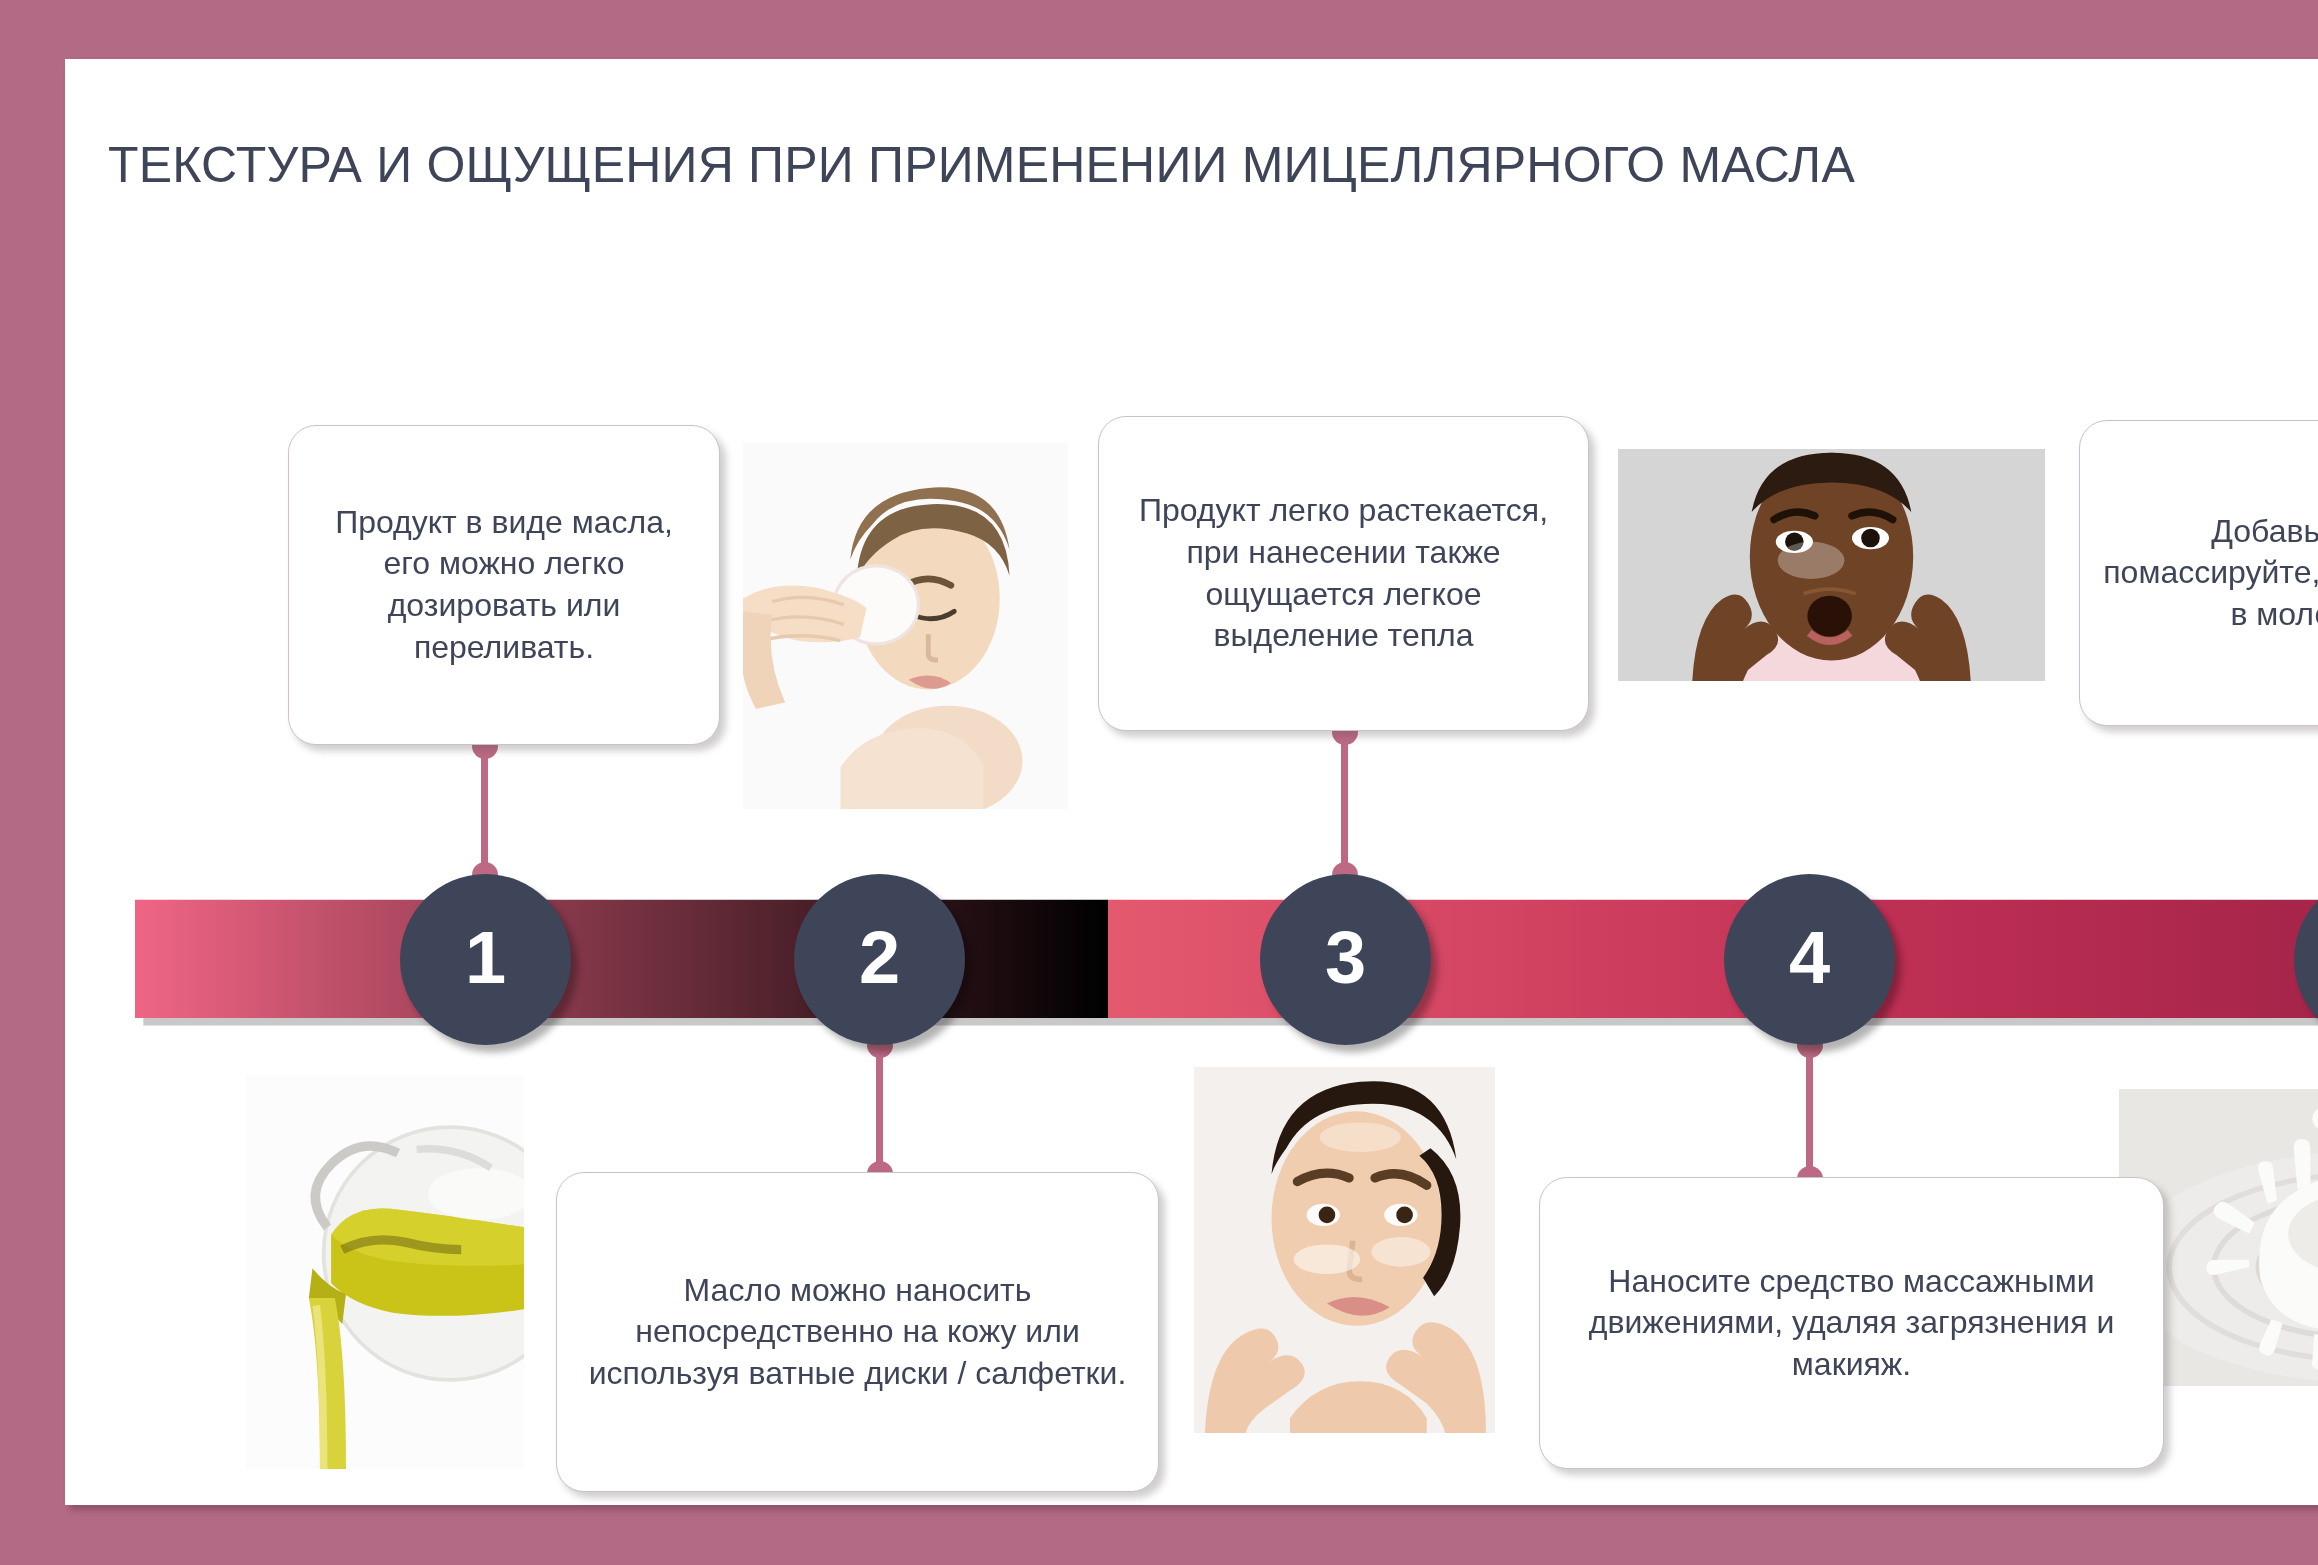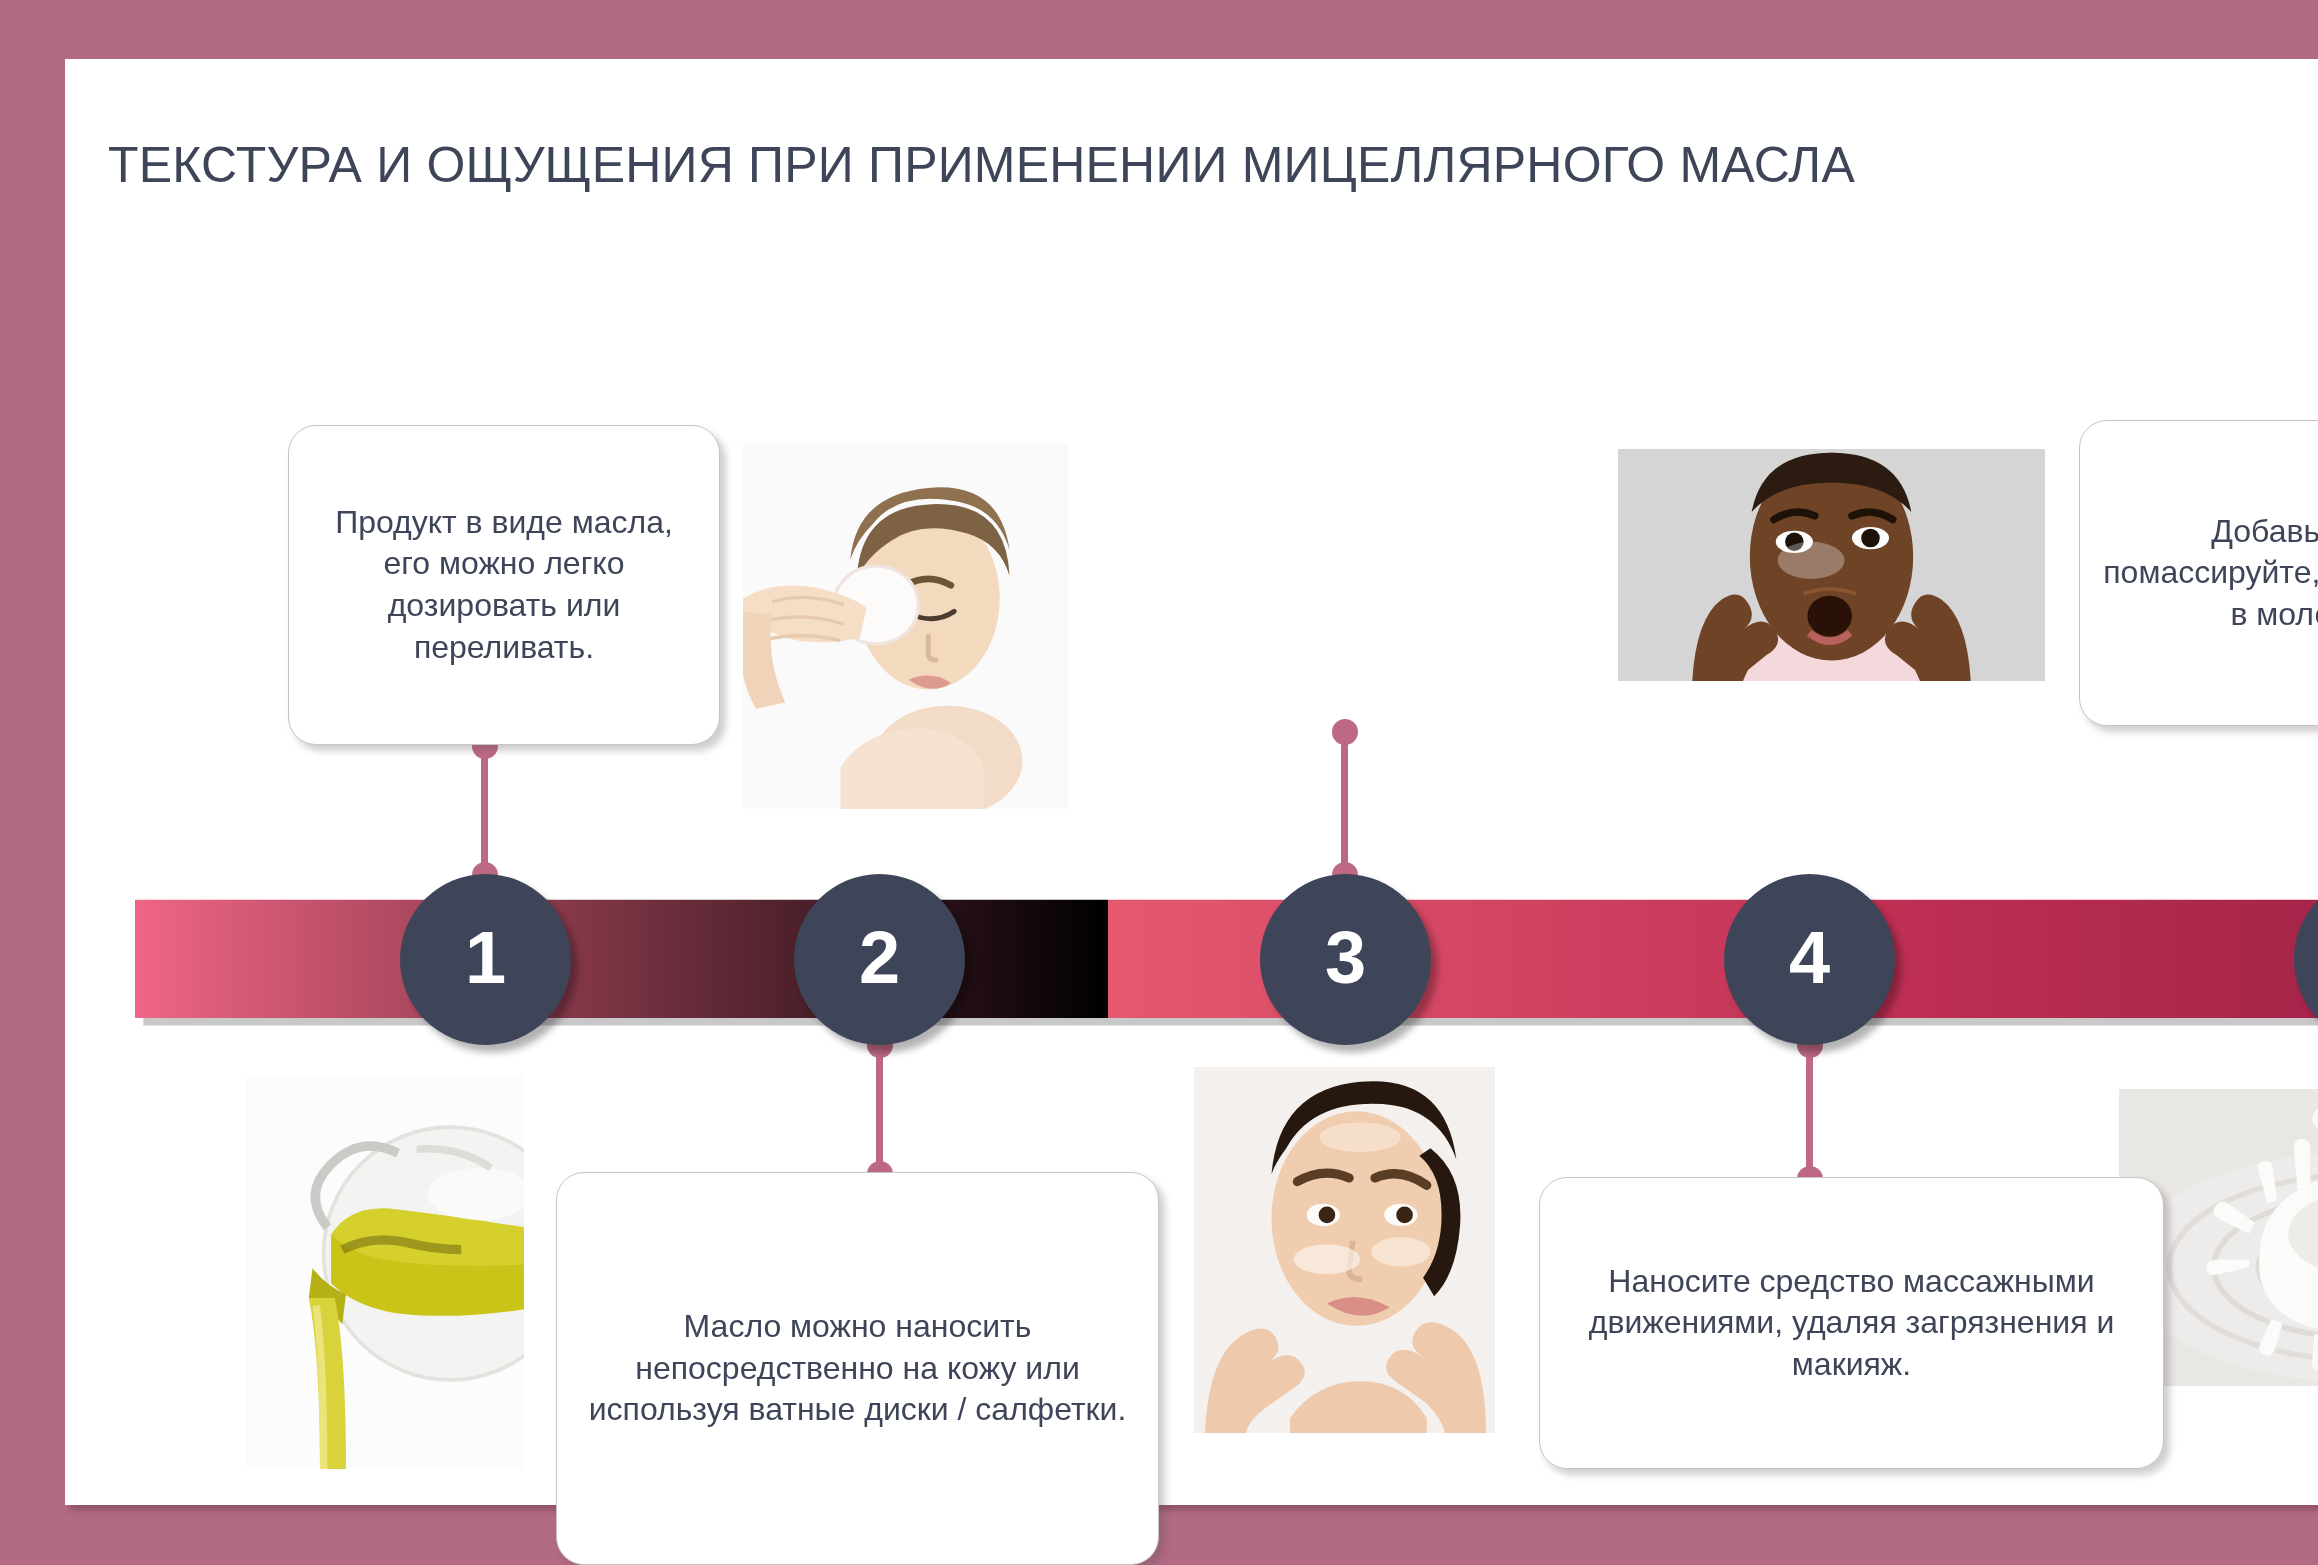--- a/index.html
+++ b/index.html
@@ -118,21 +118,21 @@
     overflow: hidden;
     z-index: 2;
     background: #f1f1f1;
   }
   .photo svg { display:block; width:100%; height:100%; }
 
   
   #box1 { left: 187px;  top: 366px;  width: 432px; height: 320px; margin-left: 36px; }
   #box3 { left: 1033px; top: 357px;  width: 491px; height: 315px; }
   #box5 { left: 2014px; top: 361px;  width: 603px; height: 306px; }
-  #box2 { left: 491px; top: 1113px; width: 603px; height: 393px; align-items: center; }
+  #box2 { left: 491px; top: 1113px; width: 603px; height: 320px; align-items: center; }
   #box4 { left: 1474px; top: 1118px; width: 625px; height: 292px; }
 
   #node1 { left: 335px;  top: 815px; }
   #node2 { left: 729px; top: 815px; }
   #node3 { left: 1195px; top: 815px; }
   #node4 { left: 1659px; top: 815px; }
   #node5 { left: 2229px; top: 815px; }
 
   #conn1 { left: 416px;  top: 687px; height: 129px; }
   #conn3 { left: 1276px; top: 673px; height: 143px; }
@@ -184,20 +184,23 @@
   </div>
   <div class="node" id="node4">
     <span>4</span>
   </div>
   <div class="node" id="node5">
     
   </div>
 
   <div class="callout" id="box1">
     <p>Продукт в виде масла, его можно легко дозировать или переливать.</p>
+  </div>
+  <div class="callout" id="box3">
+    <p>Продукт легко растекается, при нанесении также ощущается легкое выделение тепла</p>
   </div>
   <div class="callout" id="box5">
     <p>Добавьте теплую воду, помассируйте, средство превратится в молочко и смойте.</p>
   </div>
   <div class="callout" id="box2">
     <p>Масло можно наносить непосредственно на кожу или используя ватные диски / салфетки.</p>
   </div>
   <div class="callout" id="box4">
     <p>Наносите средство массажными движениями,  удаляя загрязнения и макияж.</p>
   </div>

